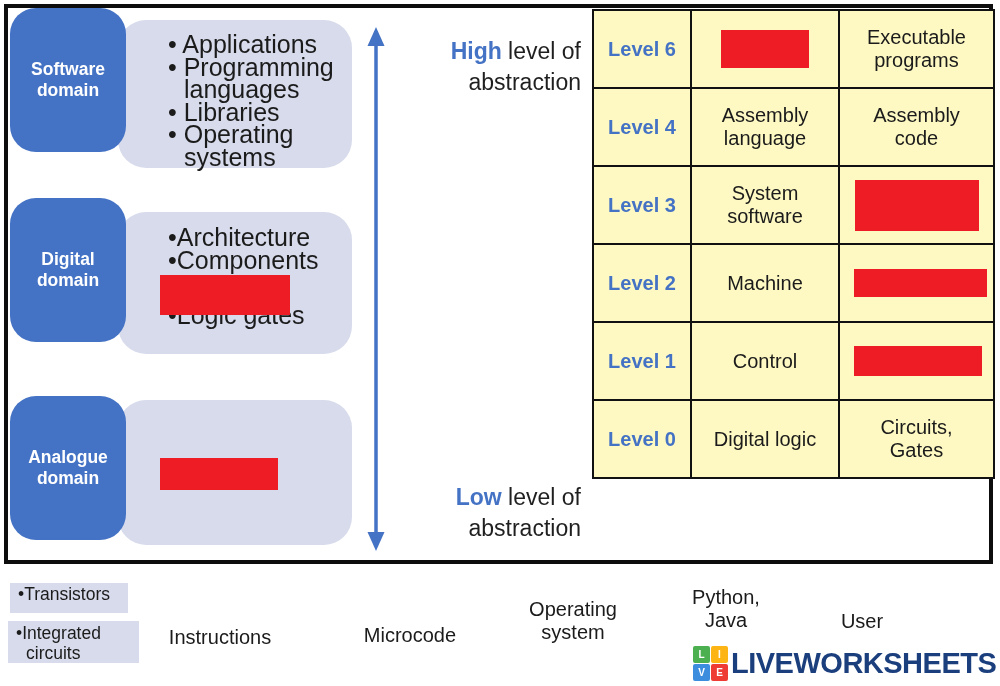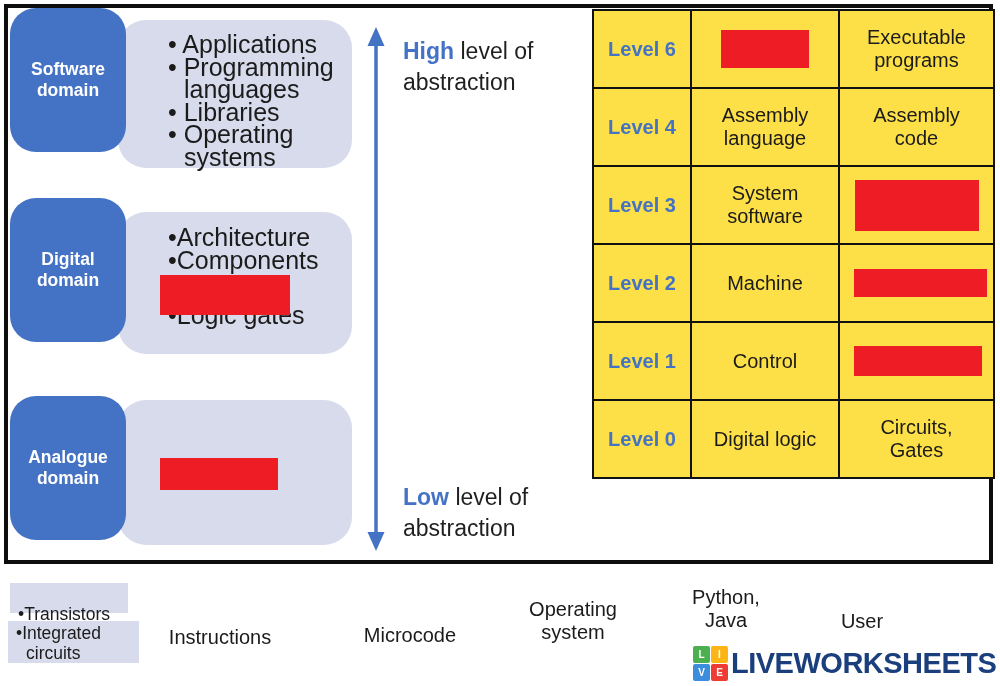--- a/index.html
+++ b/index.html
@@ -29,41 +29,41 @@
   .bul-comp{top:37px;}
   .bul-logic{top:92px;}
 
   
   .blank{background:#EE1C24;}
   .blank-digital{position:absolute;left:160px;top:275px;width:130px;height:40px;z-index:2;}
   .blank-analogue{position:absolute;left:160px;top:458px;width:118px;height:32px;z-index:2;}
 
   
   .axis-arrow{position:absolute;left:362px;top:26px;z-index:2;}
-  .axis-label{position:absolute;width:178px;font-size:23px;line-height:31px;color:#1f1f1f;}
+  .axis-label{position:absolute;width:178px;font-size:23px;line-height:31px;color:#1f1f1f;text-align:right;}
   .axis-high{left:403px;top:36px;}
   .axis-low{left:403px;top:482px;}
   .axis-word{color:#4472C4;font-weight:bold;}
 
   
-  .levels{position:absolute;left:592px;top:9px;width:401px;border-collapse:collapse;table-layout:fixed;z-index:2;background:#fde047;}
+  .levels{position:absolute;left:592px;top:9px;width:401px;border-collapse:collapse;table-layout:fixed;z-index:2;background:#fef9c3;}
   .levels td{border:2.5px solid #111;text-align:center;vertical-align:middle;height:78px;
     font-size:20px;line-height:23px;padding:0 12px;}
   .levels td.c-level{width:98px;color:#4472C4;font-weight:bold;}
   .levels td.c-concept{width:148px;}
   .levels td.c-example{width:155px;padding:0 14px;}
   .blank-l6{width:88px;height:38px;margin:0 auto;}
   .blank-l5{width:97px;height:50px;margin:0 auto;}
   .blank-l3{width:124px;height:51px;margin:0 auto;}
   .blank-l2{width:133px;height:28px;margin:0 auto;}
   .blank-l1{width:128px;height:30px;margin:0 auto;}
 
   
   .chip{position:absolute;background:#D7DBEB;font-size:17.5px;line-height:19.5px;}
-  .chip-transistors{left:10px;top:583px;width:118px;height:30px;padding:22px 0 0 8px;}
+  .chip-transistors{left:10px;top:583px;width:118px;height:30px;padding:2px 0 0 8px;}
   .chip-integrated{left:8px;top:621px;width:131px;height:42px;padding:3px 0 0 18px;text-indent:-10px;}
   .word{position:absolute;font-size:20px;line-height:23px;text-align:center;color:#1b1b1b;}
   .word-instructions{left:150px;top:626px;width:140px;}
   .word-microcode{left:340px;top:624px;width:140px;}
   .word-os{left:508px;top:598px;width:130px;}
   .word-python{left:676px;top:586px;width:100px;}
   .word-user{left:827px;top:610px;width:70px;}
 
   
   .logo{position:absolute;left:693px;top:646px;display:flex;align-items:center;z-index:5;}

